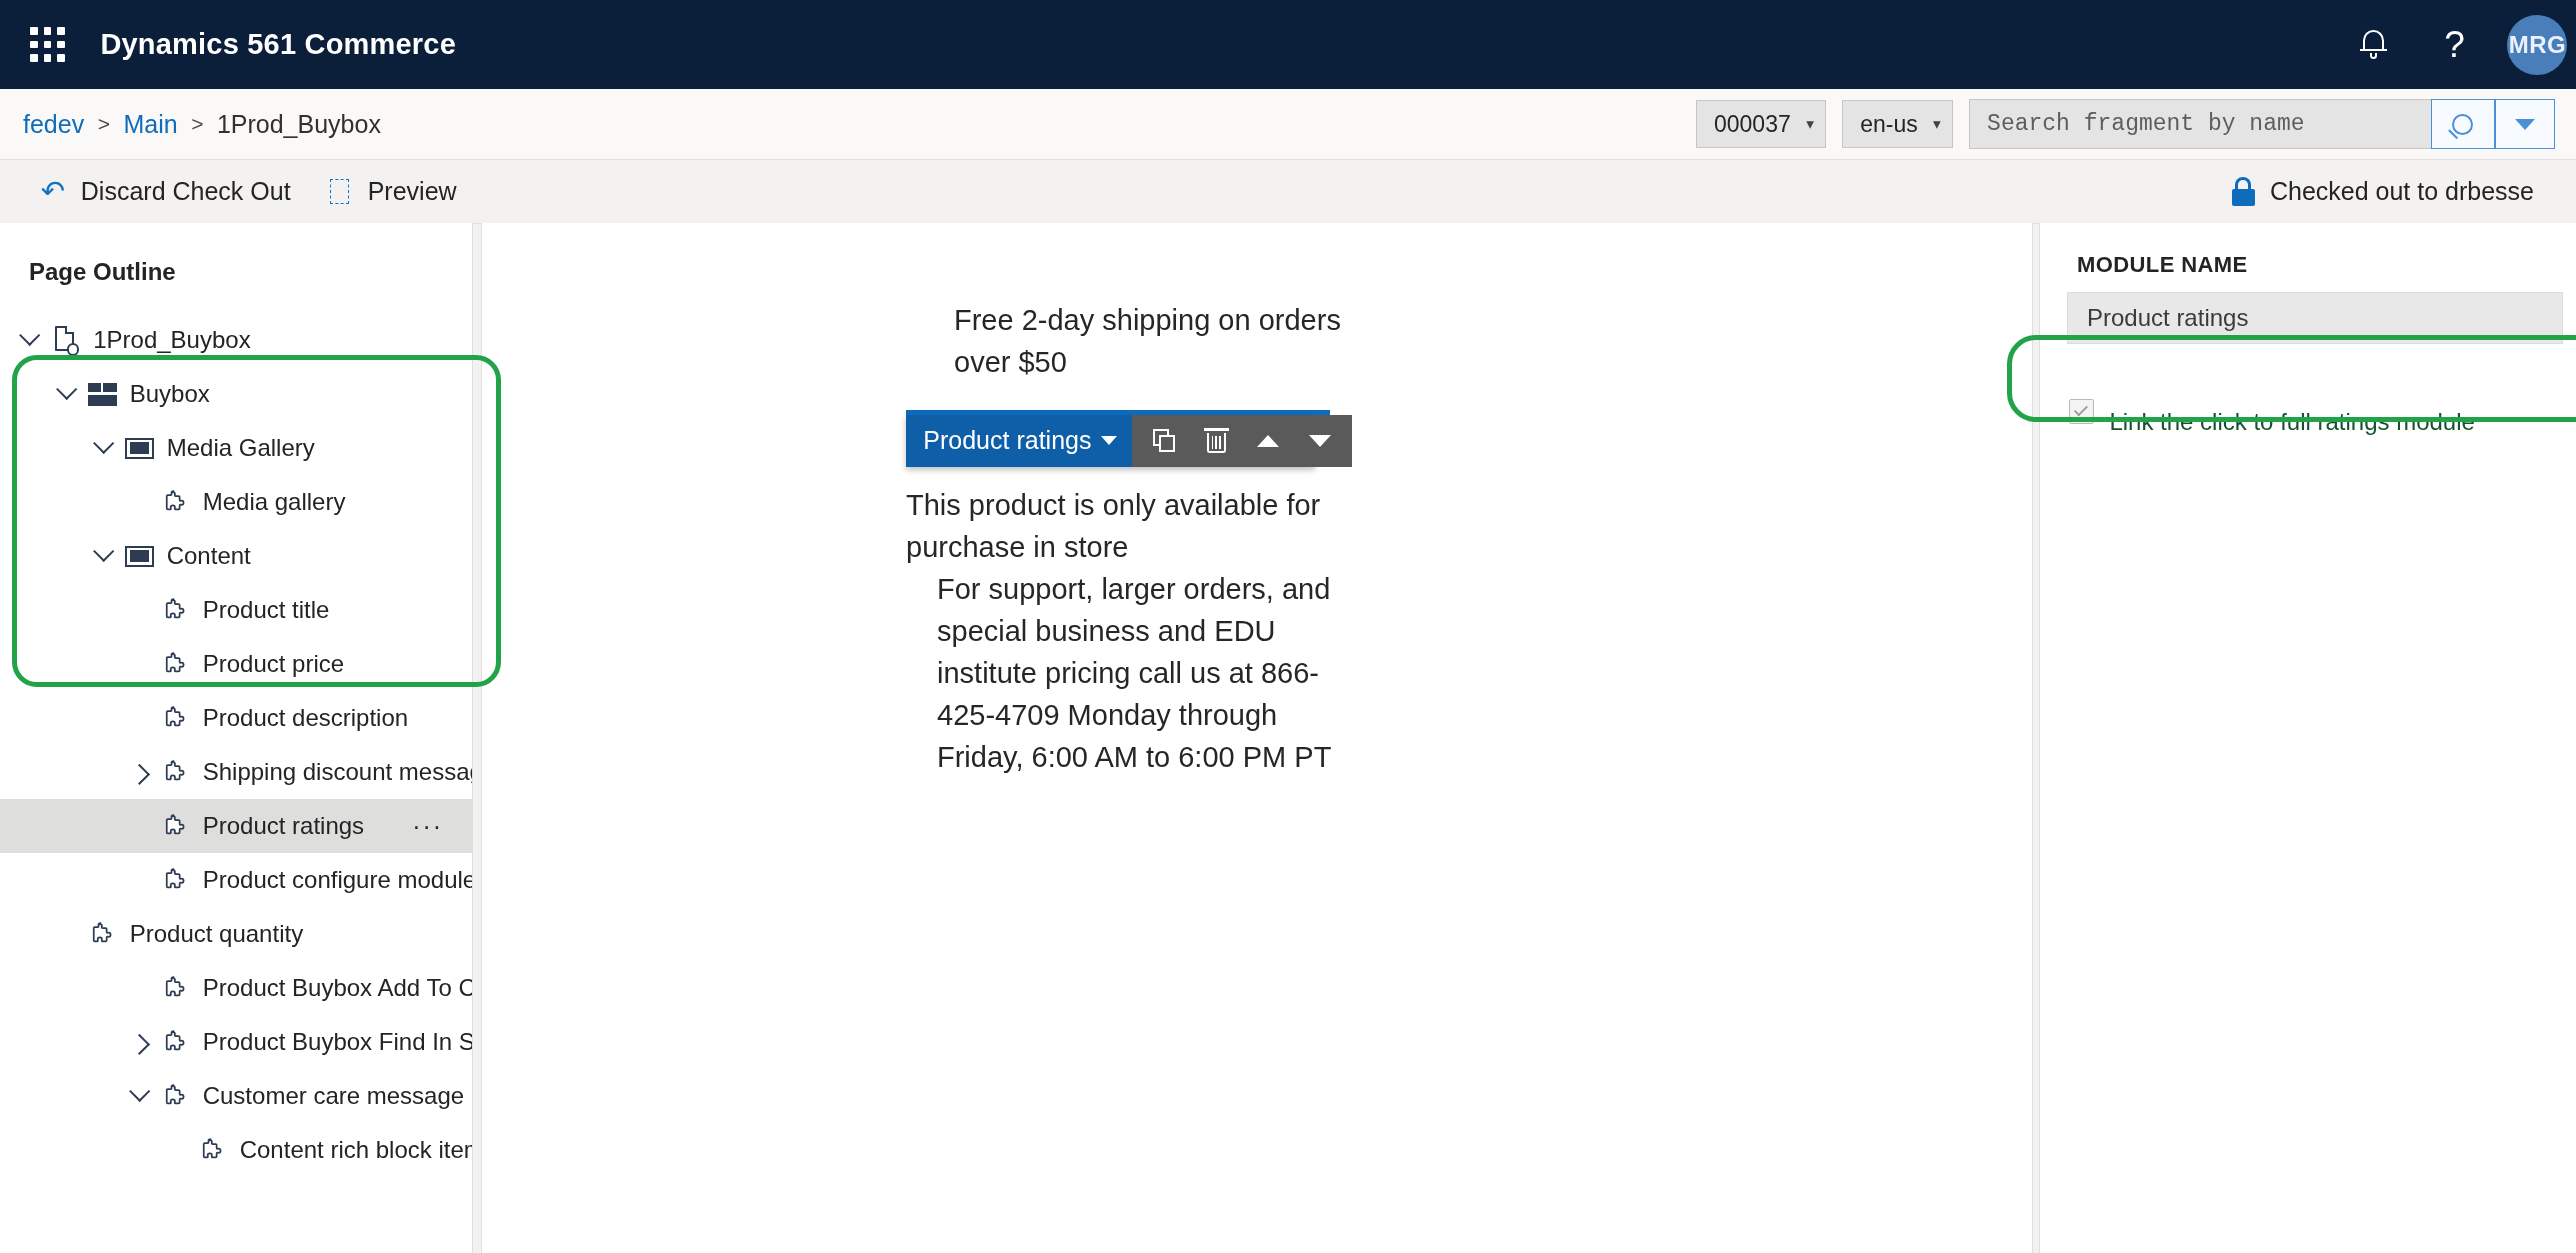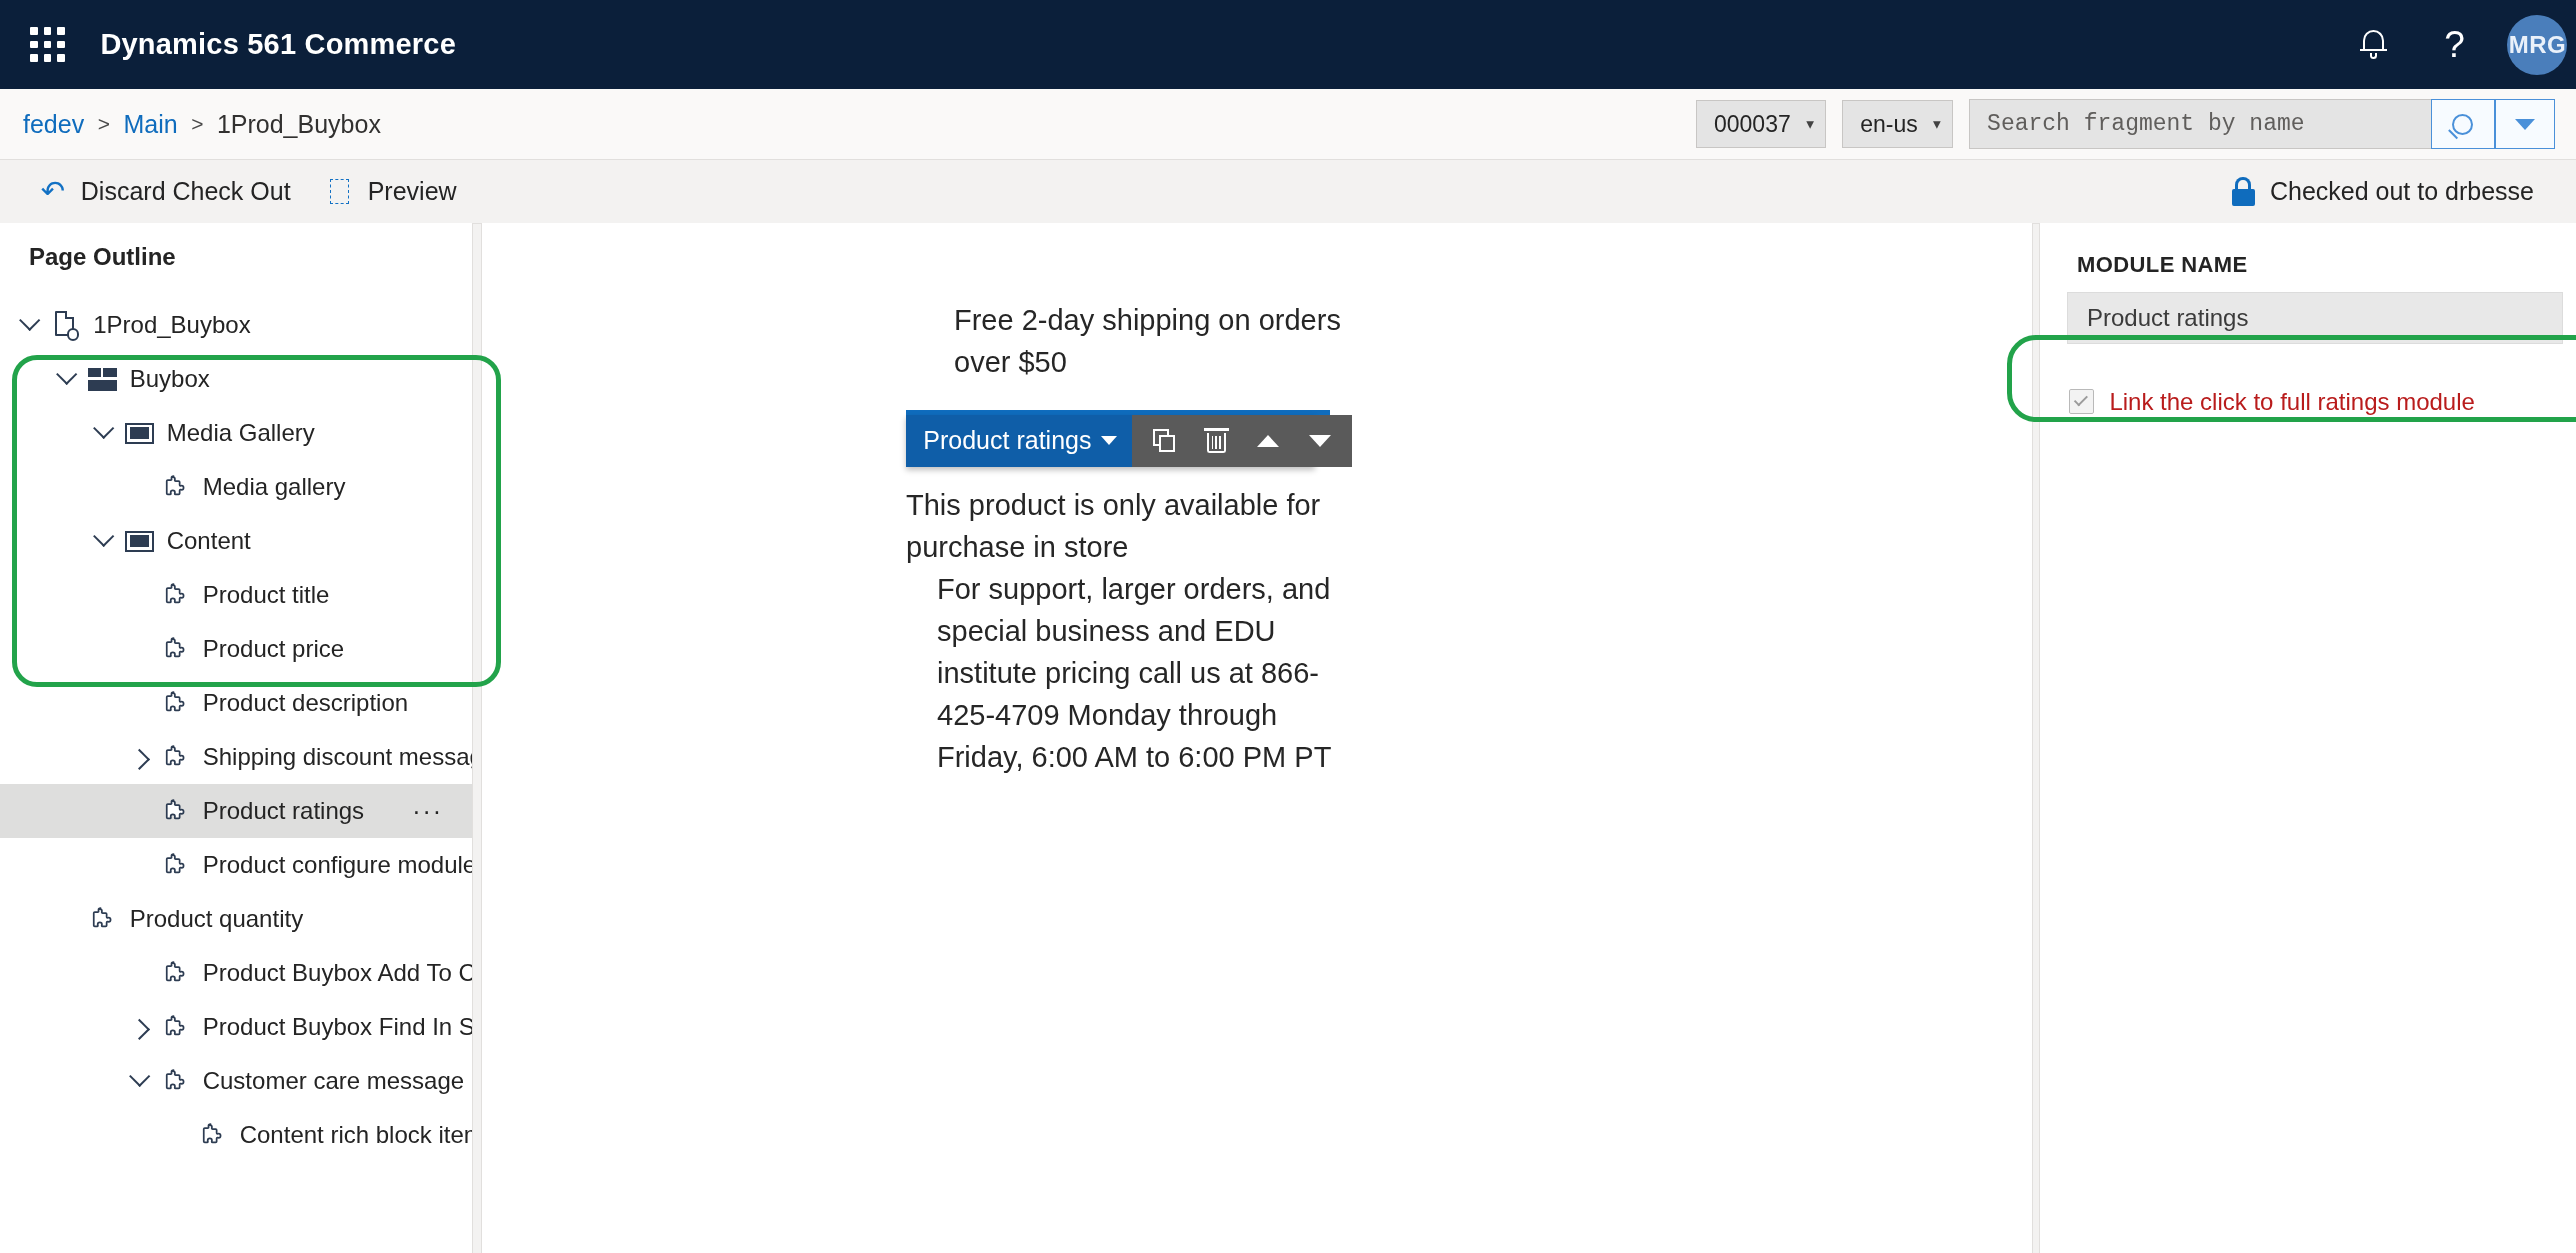--- a/index.html
+++ b/index.html
@@ -117,21 +117,21 @@
   .lock-body { position:absolute; left:0; bottom:0; width:23px; height:17.3px; background:#0f6cbd; border-radius:1.9px; }
   .lock-shackle { position:absolute; left:3.9px; top:0; width:15.4px; height:15.4px;
     border: 3.4px solid #0f6cbd; border-bottom:none; border-radius: 7.7px 7.7px 0 0; }
 
   
   .sidebar {
     position:absolute; left:0; top:223px; width:473px; height:1030px;
     background:#ffffff; border-right: 1px solid #e1dfdd;
     overflow: hidden;
   }
-  .sidebar-title { font-size: 24px; font-weight: 700; color:#242424; padding: 20px 0 0 29px; }
+  .sidebar-title { font-size: 24px; font-weight: 700; color:#242424; padding: 35px 0 0 29px; }
   .tree { margin-top: 27px; }
   .tree-row {
     display:flex; align-items:center; height: 54px; position:relative; cursor:pointer;
     font-size: 24px; color:#242424; white-space: nowrap;
   }
   .tree-row.selected { background:#dededd; }
   .twisty { width: 33px; min-width:33px; display:flex; align-items:center; justify-content:center; color:#1b2a43; }
   .chev {
     width: 15.4px; height: 15.4px; border-right: 2.4px solid #2d3c52; border-bottom: 2.4px solid #2d3c52;
   }
@@ -215,21 +215,21 @@
     margin: 13.5px 13.5px 0 27px; height: 52px; background:#e8e8e8; border:1px solid #dcdcdc;
     display:flex; align-items:center; padding-left: 19px; font-size: 24px; color:#3b3b3b;
   }
   .panel-check { display:flex; align-items:center; margin: 44px 0 0 29px; }
   .cbox {
     width: 25px; height: 25px; border: 1.9px solid #b9b9b9; background:#f3f3f3; border-radius:1.9px;
     display:flex; align-items:center; justify-content:center; margin-right: 15.4px;
   }
   .cmark { width: 12.5px; height: 6.7px; border-left:2.4px solid #9b9b9b; border-bottom:2.4px solid #9b9b9b;
     transform: rotate(-45deg) translate(1px,-1.9px); }
-  .check-label { font-size: 24px; color:#b91c1c; }
+  .check-label { font-size: 24px; color:#14532d;margin-top:20px; }
   .anno-panel { left: 2007px; top: 335px; width: 616px; height: 87px; border-radius: 29px; }
 </style>
 </head>
 <body>
 
 <div class="app">
 
   <div class="topnav">
     <div class="waffle">
       <div class="waffle-grid">

